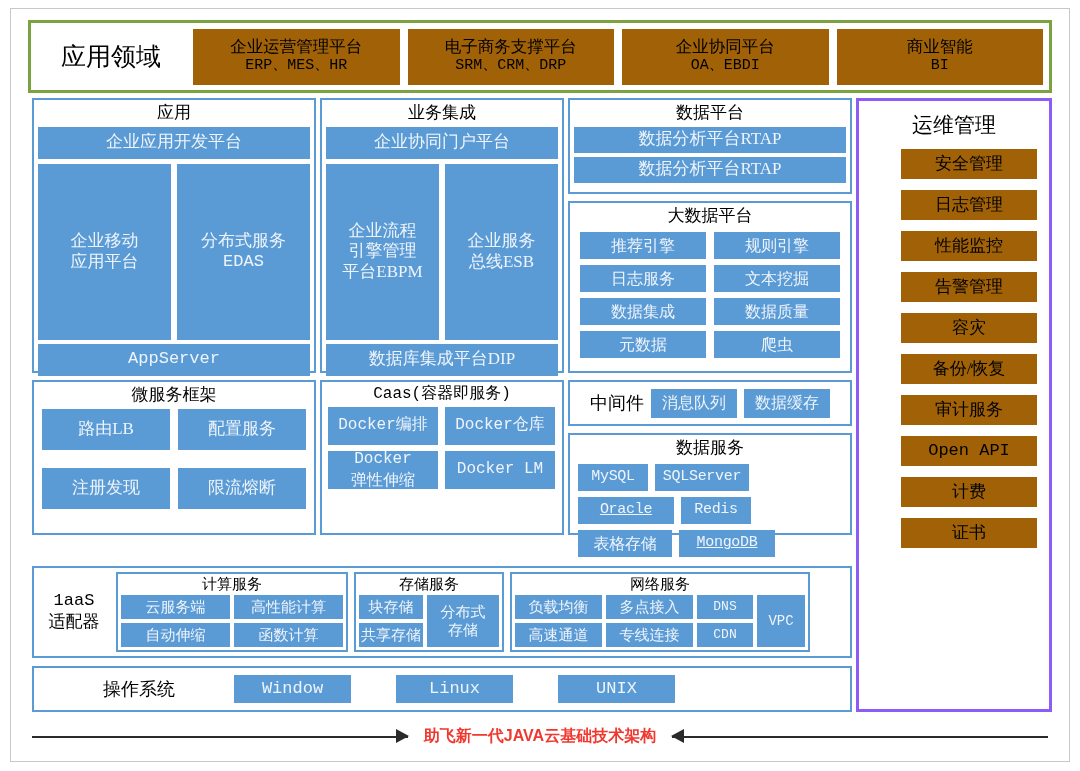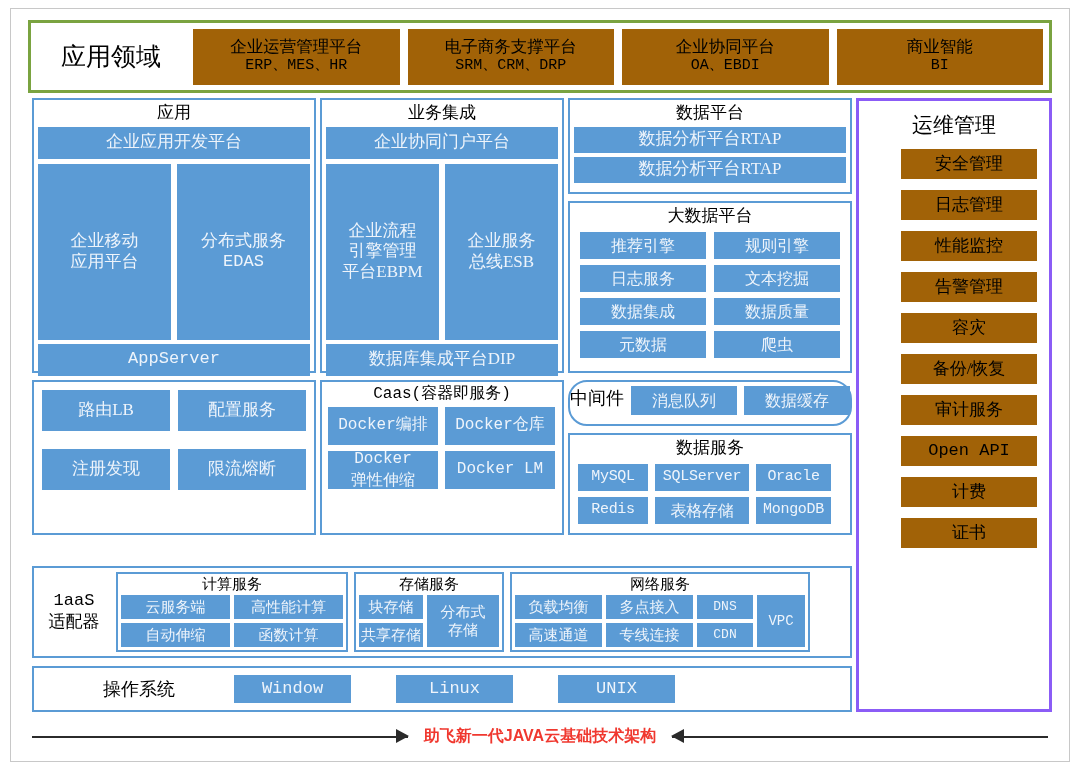--- a/index.html
+++ b/index.html
@@ -104,39 +104,39 @@
 
   
   .p-data { height: 96px; }
   .p-bigdata { height: 172px; margin-top: 7px; }
   .grid2 { display: flex; flex-wrap: wrap; gap: 6px 8px; padding: 2px 6px 0 6px; }
   .grid2 > .blue-chip { width: calc(50% - 4px); height: 27px; font-size: 16px; }
 
   
   .p-micro { height: 155px; margin-top: 7px; }
   .p-caas  { height: 155px; margin-top: 7px; }
-  .p-mw    { height: 46px;  margin-top: 7px; display:flex; align-items:flex-start; gap:7px; padding:4px 0;border-radius:19px;}
+  .p-mw    { height: 46px;  margin-top: 7px; display:flex; align-items:center; gap:7px; padding:4px 20px;}
   .p-ds    { height: 102px; margin-top: 7px; }
 
   .micro-grid { display: flex; flex-wrap: wrap; gap: 18px 8px; padding: 4px 4px 0 4px; }
   .micro-grid > .blue-chip { width: calc(50% - 4px); height: 41px; font-size: 17px; }
 
   .caas-grid { display: flex; flex-wrap: wrap; gap: 6px 7px; padding: 3px 2px 0 2px; }
   .caas-grid > .blue-chip { width: calc(50% - 4px); height: 38px; font-size: 16px; flex-direction: column;
      font-family:"Liberation Mono","DejaVu Sans Mono",monospace; }
 
   .mw-label { font-size: 18px; color:#000; white-space: nowrap; }
   .p-mw .blue-chip { flex: 1 1 0; height: 29px; font-size: 16px; }
 
   .ds-grid { display:flex; flex-wrap: wrap; gap: 6px 7px; padding: 2px 4px 0 4px; }
   .ds-grid > .blue-chip { height: 27px; font-size: 15px;
       font-family:"Liberation Mono","DejaVu Sans Mono",monospace; letter-spacing:-0.3px;}
   .ds-grid > .blue-chip.w1 { width: 70px; }
   .ds-grid > .blue-chip.w2 { width: 94px; }
-  .ds-grid > .blue-chip.w3 { width: 75px; }
+  .ds-grid > .blue-chip.w3 { width: 96px; text-decoration: underline; }
   .ds-grid > .blue-chip.cn { font-family:"Liberation Serif",serif; font-size:16px;}
 
   
   .iaas {
     position: absolute; left: 4px; top: 468px;
     width: 820px; height: 92px;
     border: 2px solid #5b9bd5; background:#fff;
     display:flex; align-items:stretch; padding: 4px;
     gap: 6px;
   }
@@ -248,20 +248,21 @@
             </div>
             <div class="blue-chip">
               <span>分布式服务</span>
               <span style="font-family:'Liberation Mono',monospace;">EDAS</span>
             </div>
           </div>
           <div class="bar blue-chip" style="font-family:'Liberation Mono',monospace;">AppServer</div>
         </div>
 
         <div class="panel p-micro">
+          <div class="sect-title">微服务框架</div>
           <div class="micro-grid">
             <div class="blue-chip">路由LB</div>
             <div class="blue-chip">配置服务</div>
             <div class="blue-chip">注册发现</div>
             <div class="blue-chip">限流熔断</div>
           </div>
         </div>
       </div>
 
       <div class="col colB">

